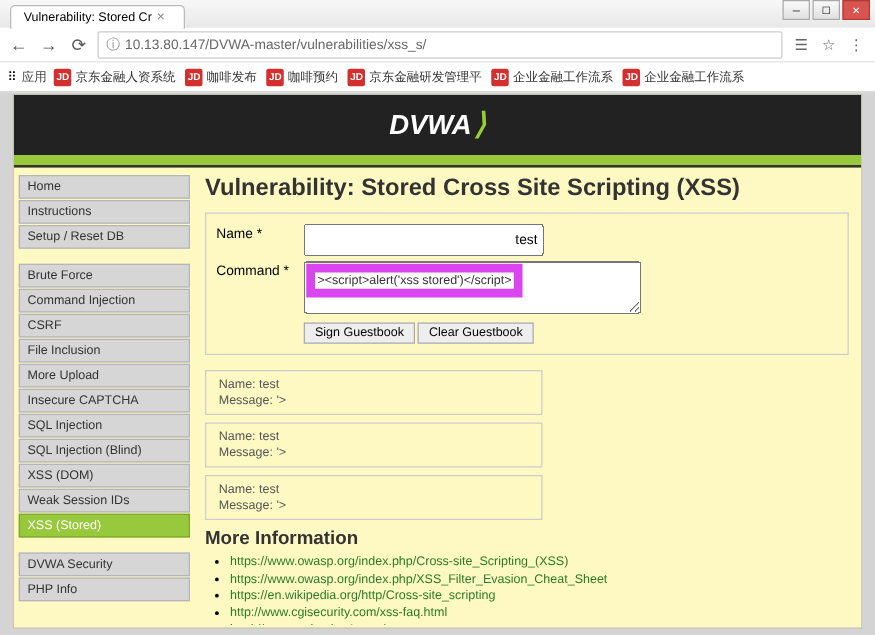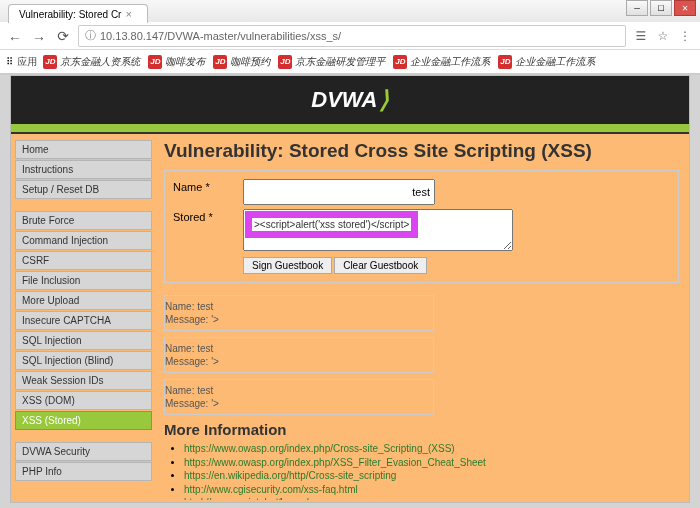--- a/index.html
+++ b/index.html
@@ -12,43 +12,43 @@
 .winbtn { width: 22px; height: 16px; border: 1px solid #aaa; background: linear-gradient(#fafafa,#e0e0e0); display: flex; align-items: center; justify-content: center; font-size: 8px; margin-left: 2px; }
 .winbtn.close { background: #d9534f; color: #fff; border-color: #b03a37; }
 .toolbar { height: 28px; display: flex; align-items: center; padding: 0 6px; gap: 6px; background: #fff; border-bottom: 1px solid #ddd; }
 .navbtn { width: 18px; height: 18px; color: #555; font-size: 14px; display: flex; align-items: center; justify-content: center; }
 .url-bar { flex: 1; height: 22px; display: flex; align-items: center; border: 1px solid #ccc; border-radius: 2px; padding: 0 6px; font-size: 11px; color: #666; }
 .info-icon { font-size: 11px; margin-right: 4px; color: #888; }
 .right-icons { display: flex; gap: 4px; }
 .right-icons span { width: 18px; height: 18px; display: flex; align-items: center; justify-content: center; color: #666; font-size: 12px; }
 .bookmarks { height: 24px; display: flex; align-items: center; padding: 0 6px; gap: 4px; background: #fff; border-bottom: 1px solid #ccc; font-size: 10px; }
 .bookmarks span.app { color: #444; }
-.bkm { display: flex; align-items: center; gap: 3px; color: #333; padding: 0 2px; font-style: italic; }
+.bkm { display: flex; align-items: center; gap: 3px; color: #333; padding: 0 2px; }
 .jd { background: #d32f2f; color: #fff; width: 14px; height: 14px; display: flex; align-items: center; justify-content: center; font-size: 8px; font-weight: bold; border-radius: 2px; }
-.page { background: #fdba74; margin: 0 10px 28px 10px; height: 428px; overflow: hidden; border: 1px solid #bbb; }
+.page { background: #fef9c3; margin: 0 10px 28px 10px; height: 428px; overflow: hidden; border: 1px solid #bbb; }
 .dvwa-header { background: #222; height: 48px; display: flex; align-items: center; justify-content: center; color: #fff; font-size: 22px; font-style: italic; font-weight: bold; }
 .dvwa-header .logo-arc { display:inline-block; margin-left:2px; color:#9acd32; font-size:24px; line-height:1; }
 .green-bar { height: 10px; background: #98c93c; border-bottom: 2px solid #333; }
 .content { display: flex; height: calc(100% - 60px); }
 .sidebar { width: 145px; padding: 6px 4px; }
 .menu { margin-bottom: 12px; }
 .menu-item { background: #d6d6d6; border: 1px solid #b5b5b5; padding: 3px 6px; margin-bottom: 1px; font-size: 10px; color: #333; cursor: pointer; }
 .menu-item.active { background: #98c93c; color: #fff; border-color: #7aa52f; }
 .main { flex: 1; padding: 6px 10px 4px 8px; overflow: hidden; }
 .main h1 { font-size: 19px; color: #333; margin-bottom: 8px; }
 .form-box { border: 1px solid #ccc; padding: 8px; margin-bottom: 12px; }
 .form-row { display: flex; align-items: flex-start; margin-bottom: 4px; }
 .form-row label { width: 70px; font-size: 11px; padding-top: 2px; }
 .form-row input[type=text] { width: 192px; height: 18px; font-size: 11px; padding: 11px 3px; text-align: right; }
 .form-row textarea { width: 270px; height: 42px; font-size: 11px; padding: 1px 3px; resize: both; }
 .txroot { position: relative; display:inline-block; }
 .red-box { position: absolute; top: 2px; left: 2px; border: 7px solid #d946ef; font-size: 10px; padding: 1px 2px; color: #333; background: rgba(255,255,255,0); pointer-events: none; }
 .btn-row { padding-left: 70px; display: flex; gap: 2px; }
 .btn-row button { font-size: 10px; padding: 2px 8px; background: #eee; border: 1px solid #aaa; }
-.entry { border: 1px solid #ccc; padding: 4px 0; margin-bottom: 6px; font-size: 10px; width: 270px; color: #555; }
+.entry { border: 1px solid #ccc; padding: 4px 10px; margin-bottom: 6px; font-size: 10px; width: 270px; color: #555; }
 .entry div { line-height: 1.3; }
 .main h2 { font-size: 15px; color: #333; margin: 6px 0 4px 0; }
 .links { padding-left: 20px; }
 .links li { font-size: 10px; line-height: 1.35; }
 .links a { color: #2b7a2b; }
 </style>
 </head>
 <body>
 
 <div class="browser-chrome">
@@ -119,38 +119,38 @@
       </div>
       <div class="menu">
         <div class="menu-item">Brute Force</div>
         <div class="menu-item">Command Injection</div>
         <div class="menu-item">CSRF</div>
         <div class="menu-item">File Inclusion</div>
         <div class="menu-item">More Upload</div>
         <div class="menu-item">Insecure CAPTCHA</div>
         <div class="menu-item">SQL Injection</div>
         <div class="menu-item">SQL Injection (Blind)</div>
+        <div class="menu-item">XSS (DOM)</div>
         <div class="menu-item">Weak Session IDs</div>
-        <div class="menu-item">XSS (DOM)</div>
         <div class="menu-item active">XSS (Stored)</div>
       </div>
       <div class="menu">
         <div class="menu-item">DVWA Security</div>
         <div class="menu-item">PHP Info</div>
       </div>
     </div>
     <div class="main">
       <h1>Vulnerability: Stored Cross Site Scripting (XSS)</h1>
       <div class="form-box">
         <div class="form-row">
           <label>Name *</label>
           <input type="text" value="test" style="">
         </div>
         <div class="form-row">
-          <label>Stored *</label>
+          <label>Command *</label>
           <span class="txroot">
             <textarea style=""></textarea>
             <span class="red-box">&gt;&lt;script&gt;alert('xss stored')&lt;/script&gt;</span>
           </span>
         </div>
         <div class="btn-row">
           <button>Sign Guestbook</button>
           <button>Clear Guestbook</button>
         </div>
       </div>

